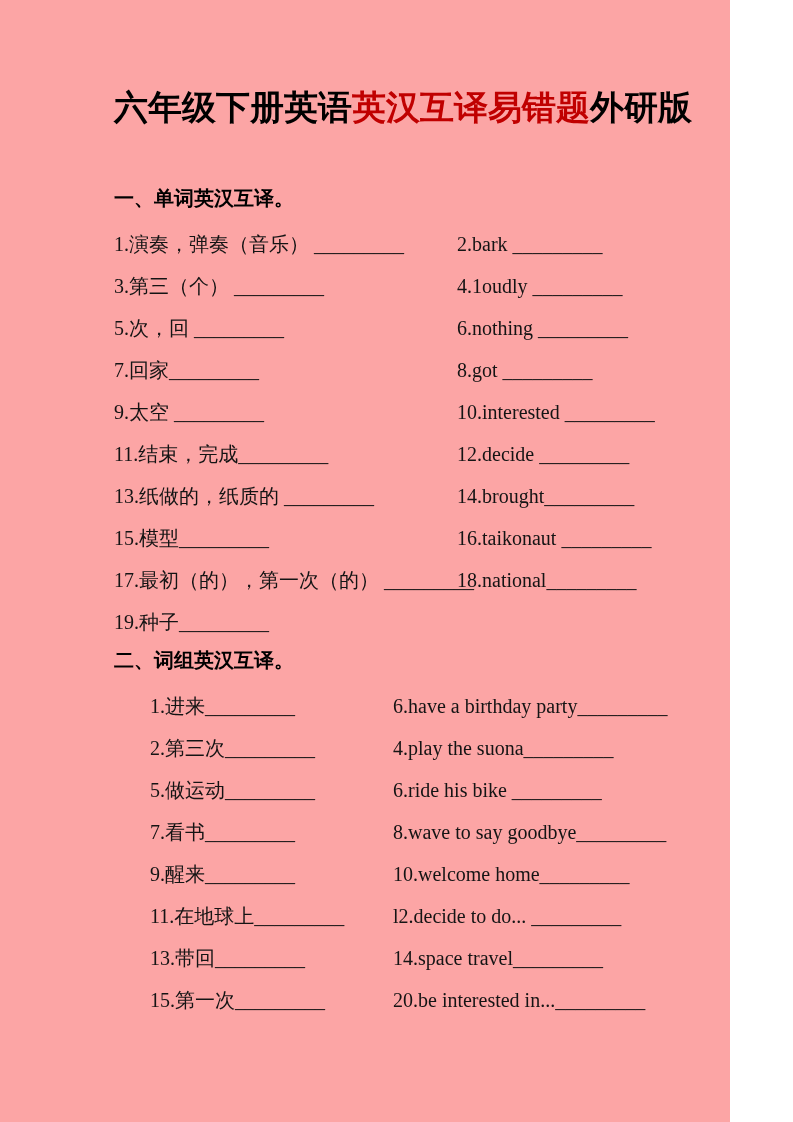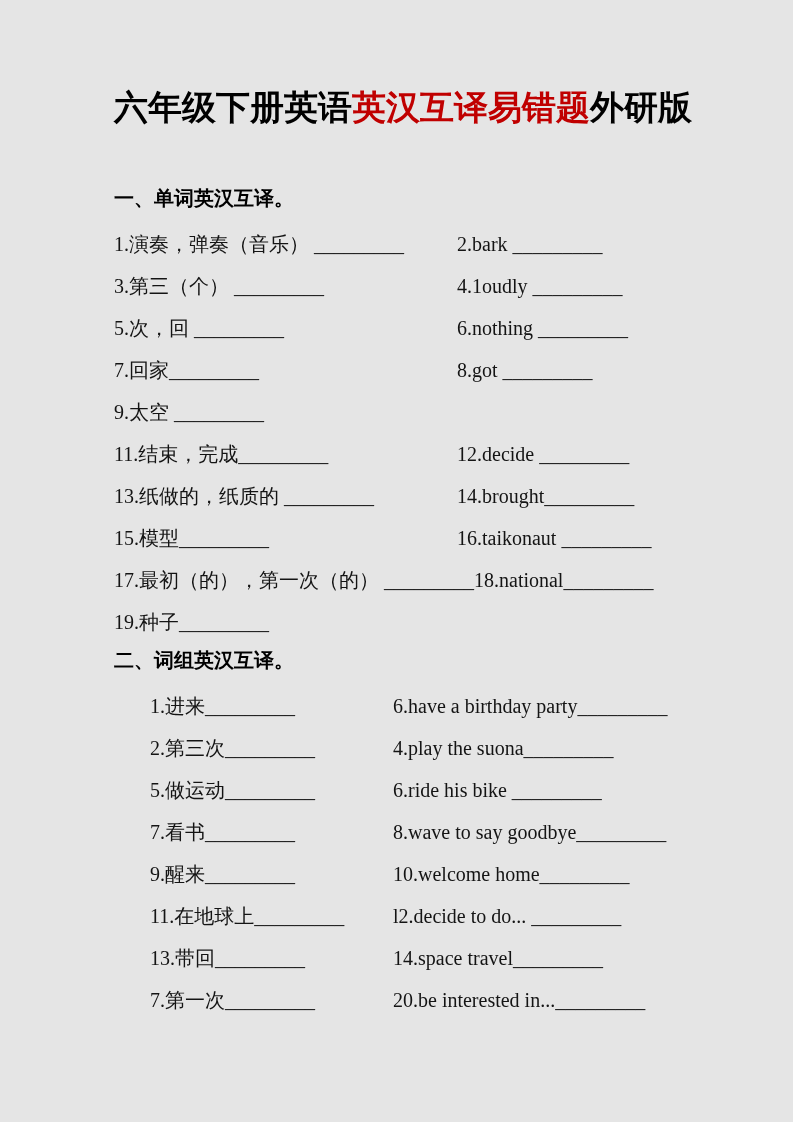--- a/index.html
+++ b/index.html
@@ -2,24 +2,24 @@
 <html><head>
 <meta charset="utf-8">
 <style>
   html, body {
     margin: 0;
     padding: 0;
     background: #ffffff;
   }
   .page {
     position: relative;
-    width: 793px;
+    width: 730px;
     height: 1122px;
     box-sizing: border-box;
-    background: #e5e5e5;
+    background: #fca5a5;
     padding: 85px 110px 0 114px;
     font-family: "Liberation Serif", "DejaVu Serif", serif;
     color: #141414;
     overflow: hidden;
   }
   .title {
     margin: 0 0 54px 0;
     font-size: 34px;
     line-height: 46px;
     font-weight: bold;
@@ -72,20 +72,21 @@
       <div class="row sec1">
         <span class="cell left">5.次，回 _________</span>
         <span class="cell right">6.nothing _________</span>
       </div>
       <div class="row sec1">
         <span class="cell left">7.回家_________</span>
         <span class="cell right">8.got _________</span>
       </div>
       <div class="row sec1">
         <span class="cell left">9.太空 _________</span>
+        <span class="cell right">10.interested _________</span>
       </div>
       <div class="row sec1">
         <span class="cell left">11.结束，完成_________</span>
         <span class="cell right">12.decide _________</span>
       </div>
       <div class="row sec1">
         <span class="cell left">13.纸做的，纸质的 _________</span>
         <span class="cell right">14.brought_________</span>
       </div>
       <div class="row sec1">
@@ -128,19 +129,19 @@
       </div>
       <div class="row sec2">
         <span class="cell left">11.在地球上_________</span>
         <span class="cell right">l2.decide to do... _________</span>
       </div>
       <div class="row sec2">
         <span class="cell left">13.带回_________</span>
         <span class="cell right">14.space travel_________</span>
       </div>
       <div class="row sec2">
-        <span class="cell left">7.第一次_________</span>
+        <span class="cell left">15.第一次_________</span>
         <span class="cell right">20.be interested in..._________</span>
       </div>
     </div>
   </div>
 
 </div>
 
 </body></html>

